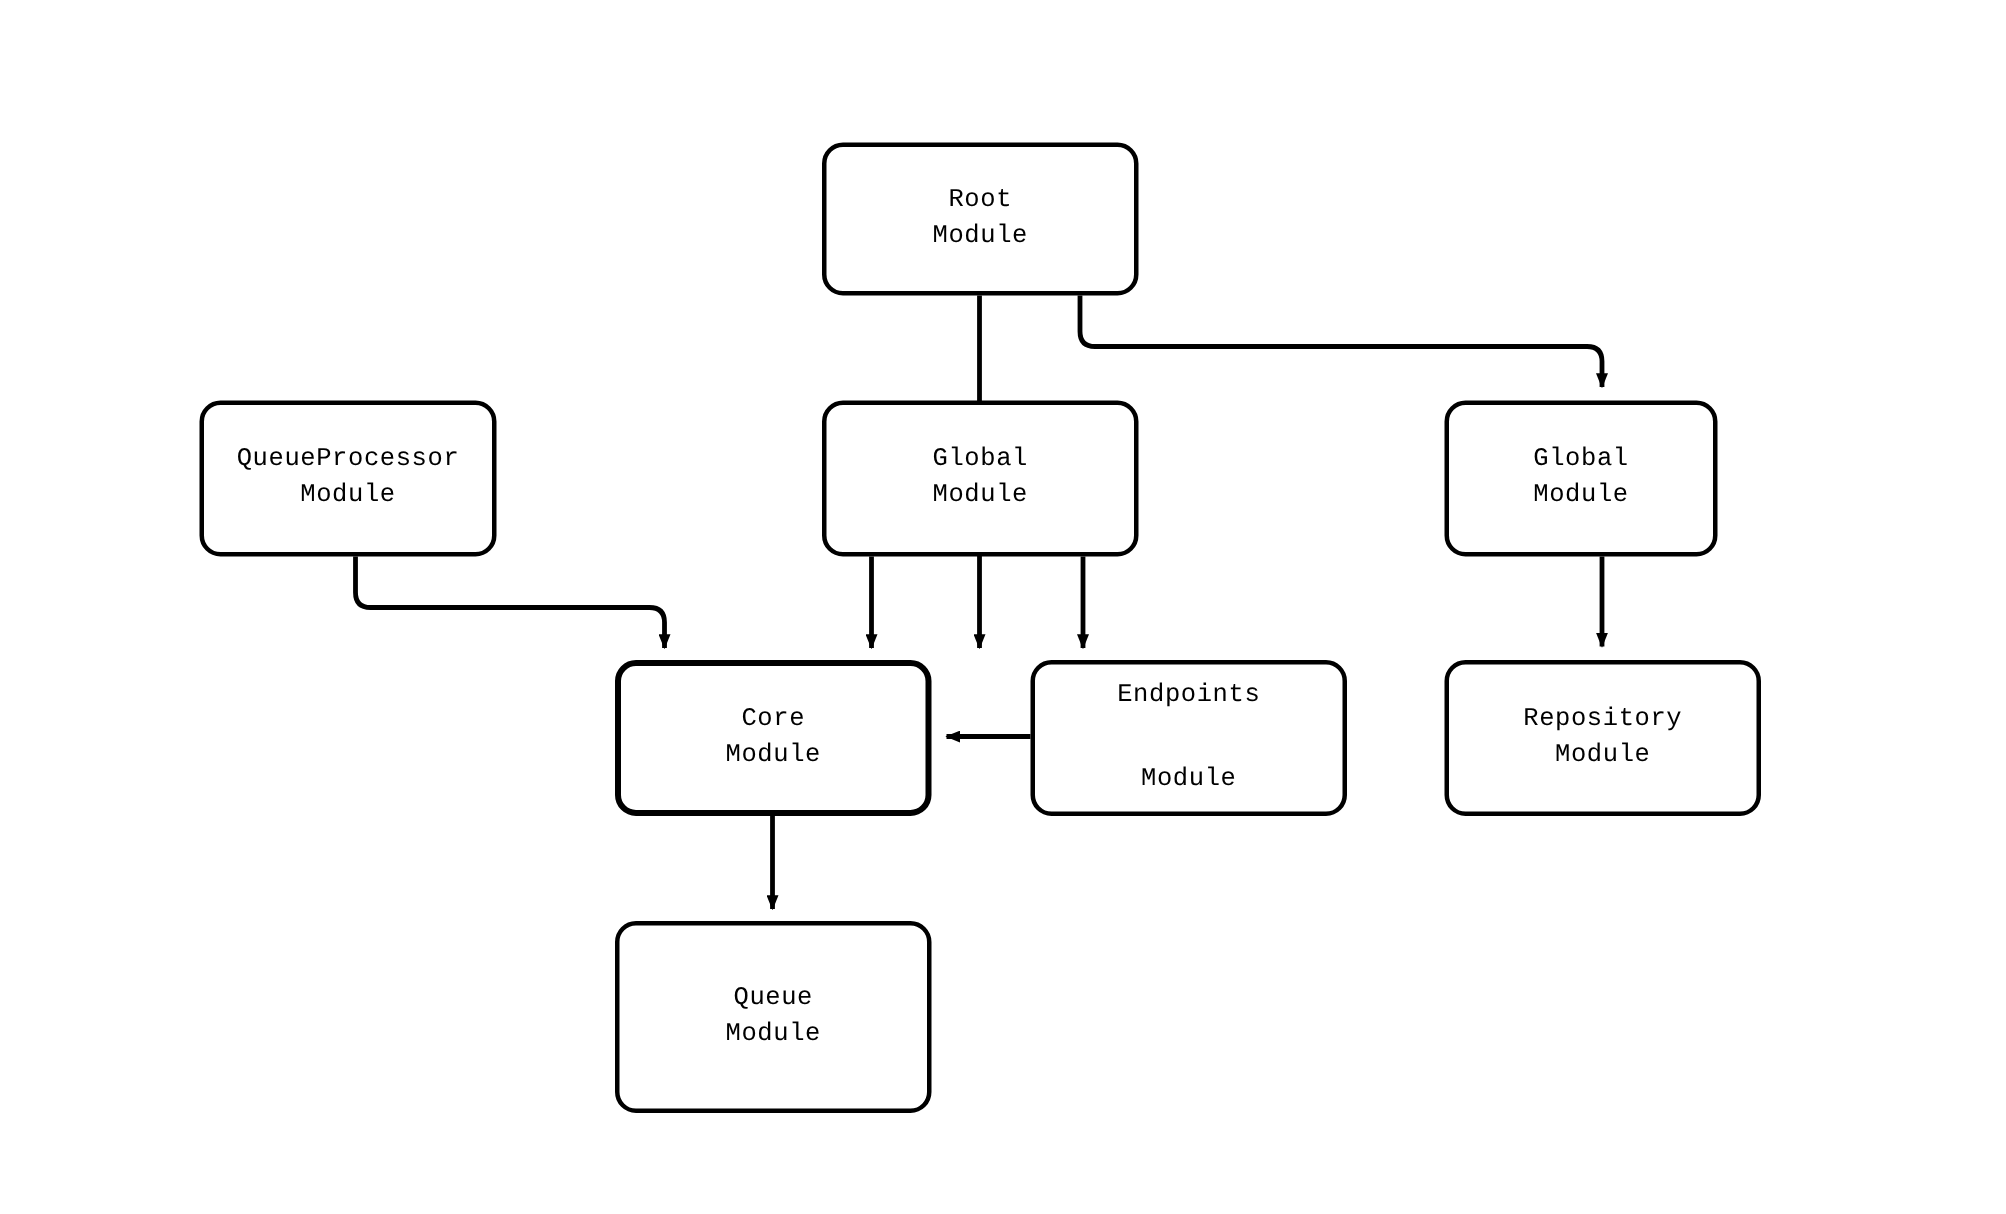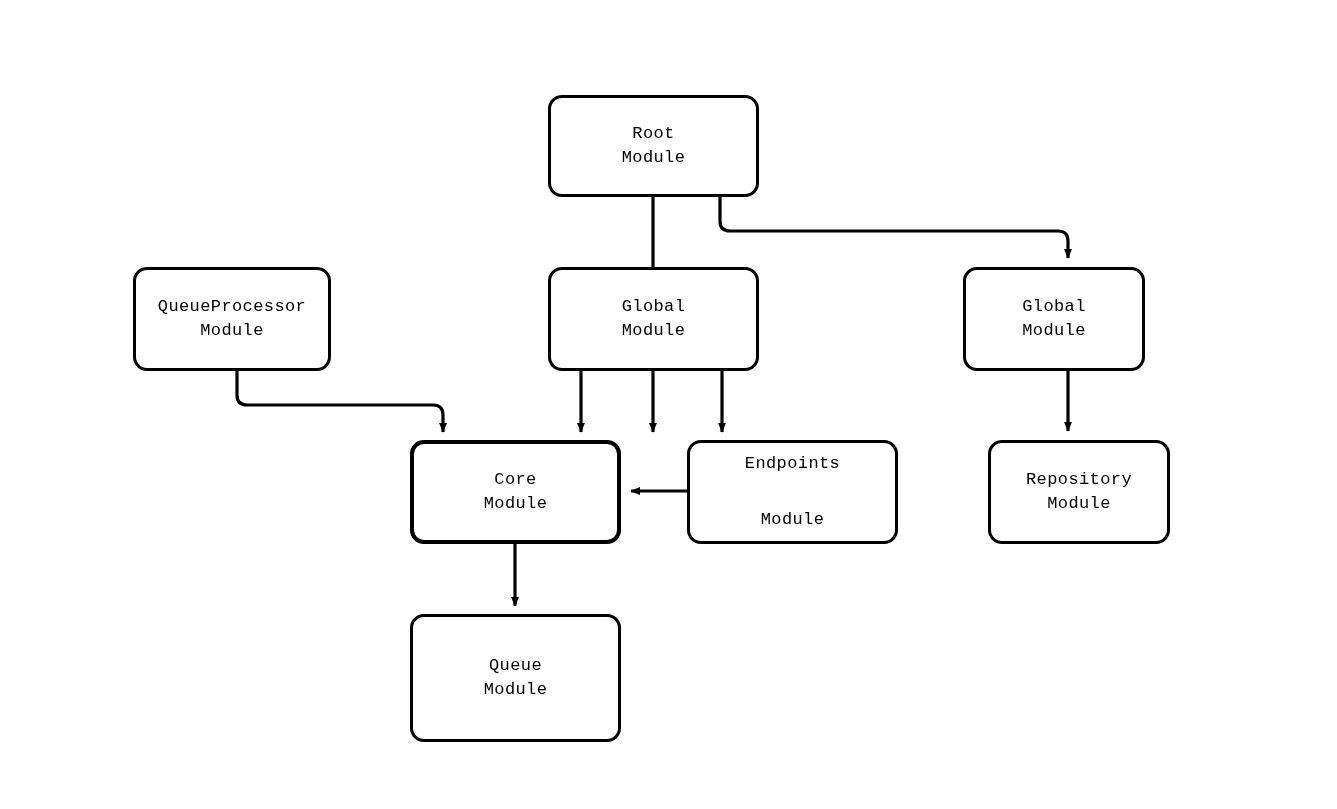--- a/index.html
+++ b/index.html
@@ -90,21 +90,21 @@
         <span class="node-line">Module</span>
       </div>
       <div class="node emphasis" style="left: 410px; top: 440px; width: 211px; height: 104px;">
         <span class="node-line">Core</span>
         <span class="node-line">Module</span>
       </div>
       <div class="node" style="left: 687px; top: 440px; width: 211px; height: 104px; gap: 32px;">
         <span class="node-line">Endpoints</span>
         <span class="node-line">Module</span>
       </div>
-      <div class="node" style="left: 988px; top: 440px; width: 182px; height: 104px;">
+      <div class="node" style="left: 963px; top: 440px; width: 211px; height: 104px;">
         <span class="node-line">Repository</span>
         <span class="node-line">Module</span>
       </div>
       <div class="node" style="left: 410px; top: 614px; width: 211px; height: 128px;">
         <span class="node-line">Queue</span>
         <span class="node-line">Module</span>
       </div>
     </div>
 
 </div>

